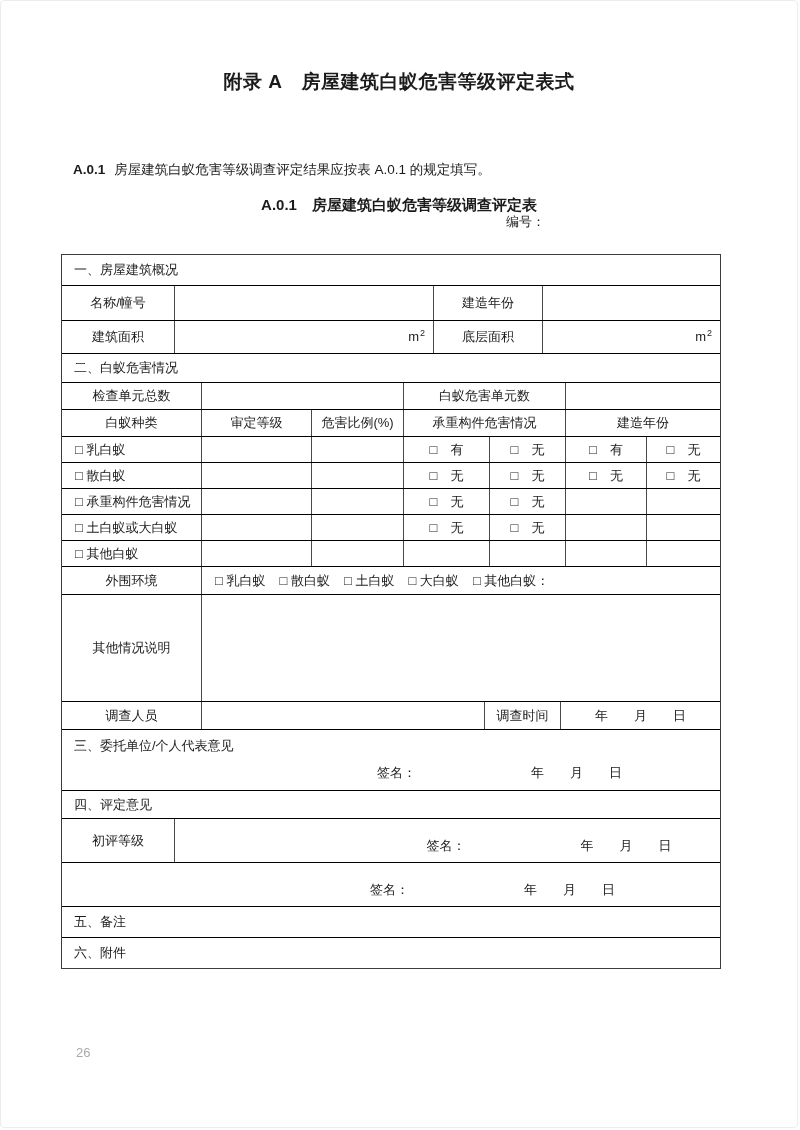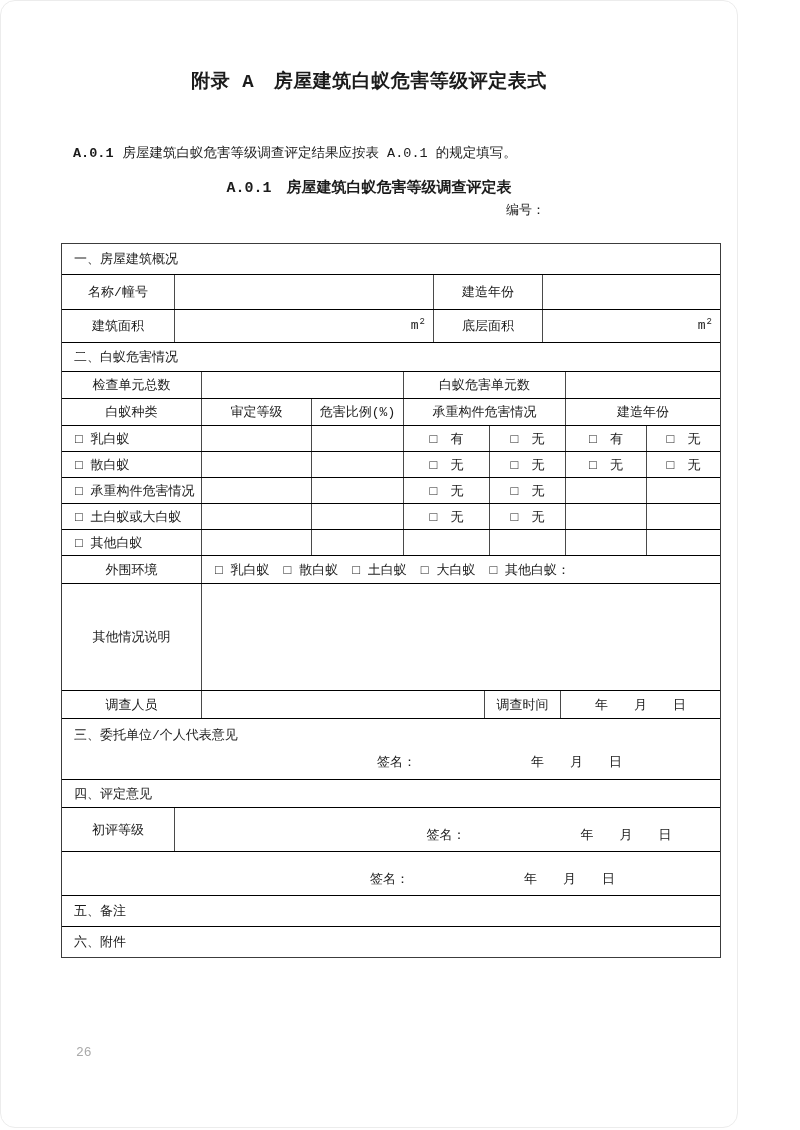--- a/index.html
+++ b/index.html
@@ -1,22 +1,22 @@
 <!DOCTYPE html>
 <html><head>
 <meta charset="utf-8">
 <style>
   html,body{margin:0;padding:0;background:#fff;}
   body{width:800px;height:1130px;font-family:"Liberation Sans",sans-serif;color:#1b1b1b;}
-  .page{position:relative;width:738px;height:1128px;border:1px solid #ececec;border-radius:15px;background:#fff;overflow:hidden;box-sizing:border-box;font-family:Liberation Mono, monospace;}
+  .page{position:relative;width:798px;height:1128px;border:1px solid #ececec;border-radius:4px;background:#fff;overflow:hidden;box-sizing:border-box;}
   .title{margin:0;padding-top:70px;text-align:center;font-size:19px;font-weight:bold;line-height:22px;letter-spacing:0.5px;}
-  .intro{margin:52px 60px 0 72px;font-size:13.5px;line-height:18px;}
+  .intro{margin:68px 60px 0 72px;font-size:13.5px;line-height:18px;}
   .intro b{margin-right:9px;}
   .caption{margin:16px 0 0 0;text-align:center;font-size:15px;font-weight:bold;line-height:19px;}
-  .num{margin-top:5px;padding-left:505px;font-size:13px;line-height:16px;}
+  .num{padding-left:505px;font-size:13px;line-height:16px;}
   .form{margin:24px 0 0 60px;width:658px;border:1.5px solid #3c3c3c;box-sizing:content-box;}
   .r{display:flex;align-items:stretch;}
   .r + .r{border-top:1px solid #000000;}
   .c{box-sizing:border-box;flex:0 0 auto;display:flex;align-items:center;justify-content:center;font-size:13px;overflow:hidden;}
   .c + .c{border-left:1px solid #4a4a4a;}
   .last{flex:1 1 auto;}
   .left{justify-content:flex-start;padding-left:13px;}
   .right{justify-content:flex-end;padding-right:8px;}
   .sechead{justify-content:flex-start;padding-left:12px;}
   sup{font-size:9px;line-height:1;margin-left:1px;transform:translateY(-3px);}

